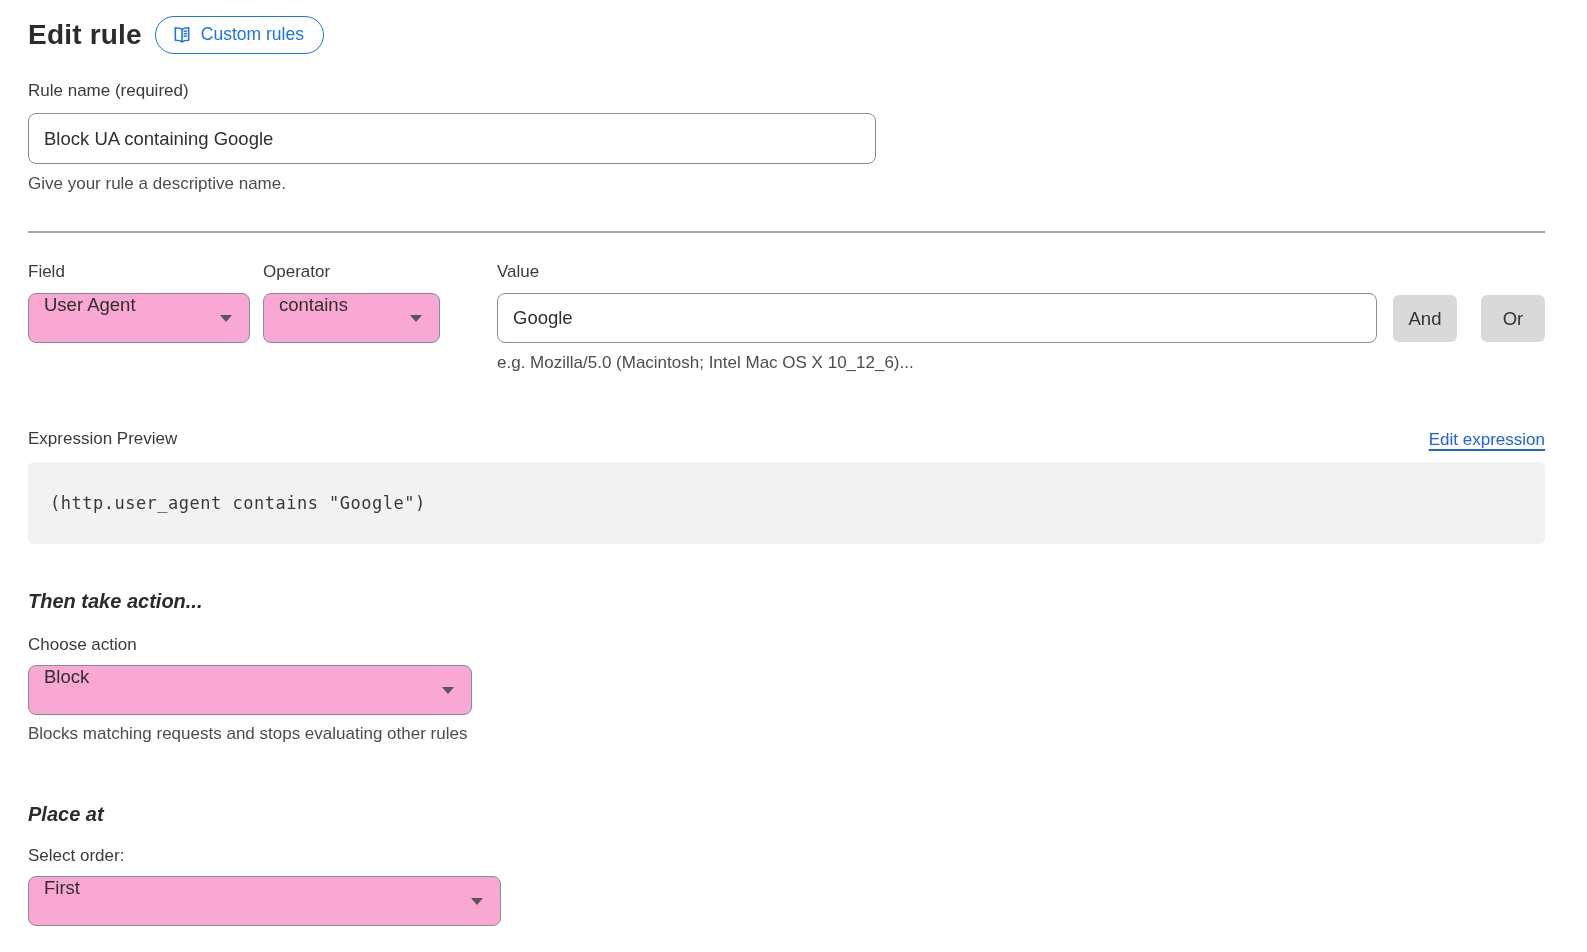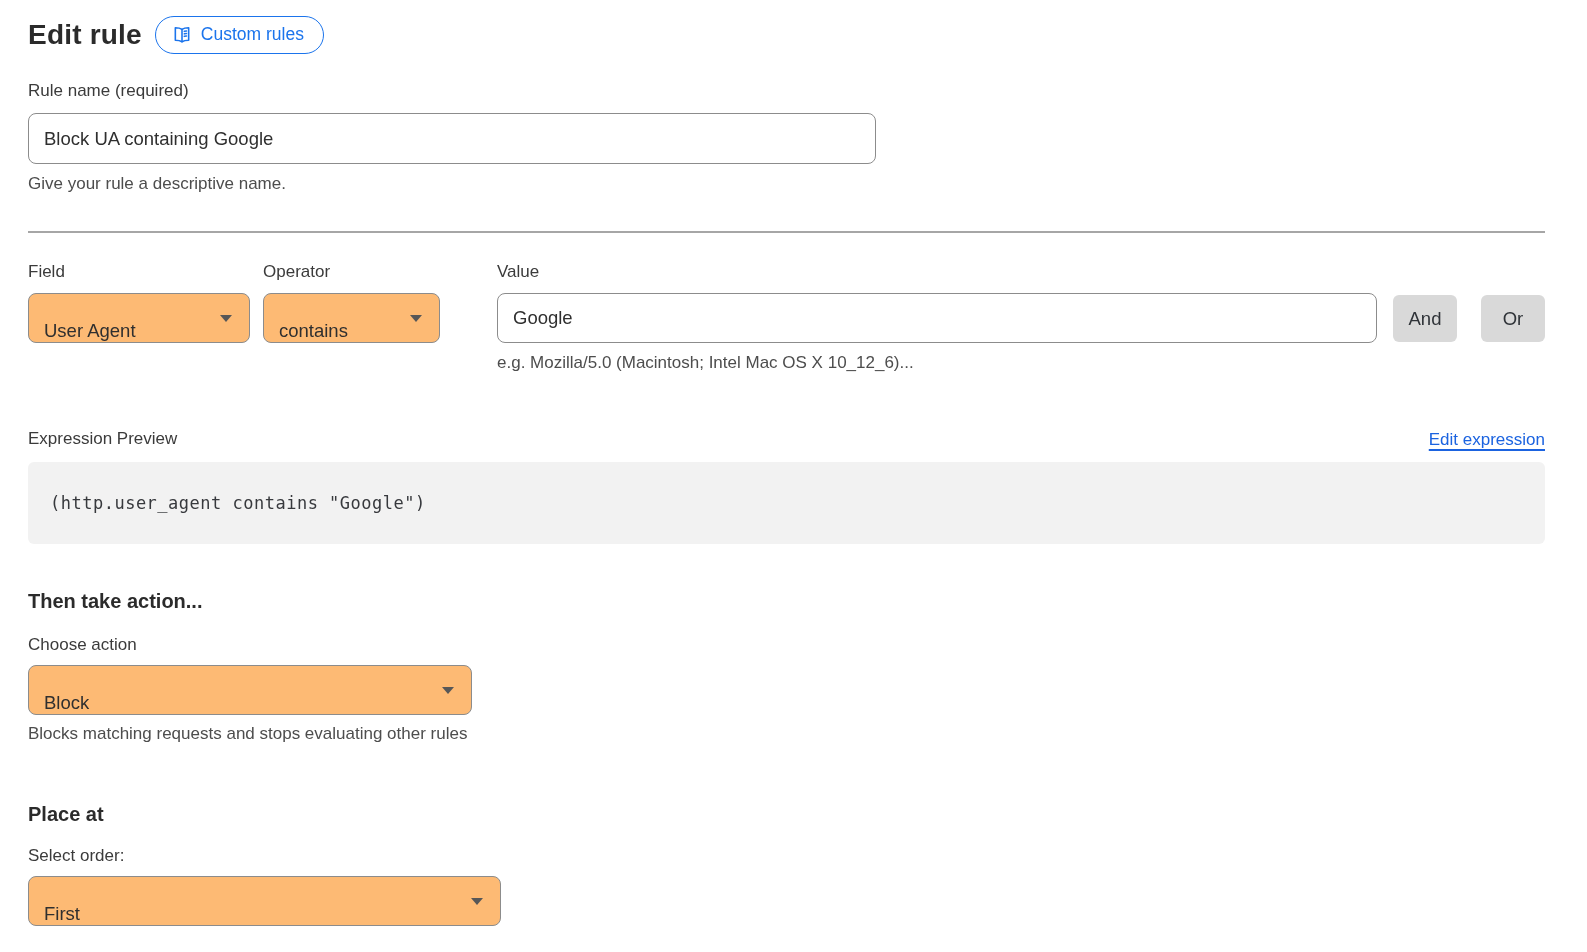--- a/index.html
+++ b/index.html
@@ -29,22 +29,22 @@
   .helper { font-size: 17px; color: #4d4d4d; line-height: 22px; margin-top: 9px; }
   .text-input {
     display: block; height: 51px; width: 100%;
     border: 1px solid #8c8c8c; border-radius: 8px;
     padding: 0 15px; font-size: 18.5px; color: #2f2f2f;
     font-family: inherit; background: #fff; outline: none;
   }
   .select-box {
     position: relative; height: 50px;
     border: 1px solid #8c8c8c; border-radius: 8px;
-    background: #fdba74; cursor: pointer;
-    display: flex; align-items: flex-end;
+    background: #f9a8d4; cursor: pointer;
+    display: flex; align-items: flex-start;
     padding: 0 40px 0 15px;
     font-size: 18.5px; color: #2f2f2f;
   }
   .caret {
     position: absolute; right: 17px; top: 50%; margin-top: -3px;
     width: 0; height: 0;
     border-left: 6.5px solid transparent;
     border-right: 6.5px solid transparent;
     border-top: 7.5px solid #575757;
   }
@@ -82,21 +82,21 @@
   .expr-box {
     margin-top: 12px; background: #f2f2f2; border-radius: 6px;
     padding: 31px 22px; 
   }
   .expr-code {
     font-family: "DejaVu Sans Mono", monospace;
     font-size: 17px; color: #37393d; letter-spacing: .5px;
   }
 
   
-  .section-heading { font-size: 20px; font-weight: 700; color: #2b2b2b; line-height: 26px; }
+  .section-heading { font-size: 20px; font-weight: 700; color: #2b2b2b; line-height: 26px; font-style: italic; }
   .action-section { margin-top: 44px; }
   .action-section .field-label { margin-top: 20px; }
   .action-section .select-box { width: 444px; margin-top: 9px; }
   .action-section .helper { margin-top: 8px; }
 
   
   .place-section { margin-top: 56px; }
   .place-section .field-label { margin-top: 18px; }
   .place-section .select-box { width: 473px; margin-top: 9px; }
 </style>

